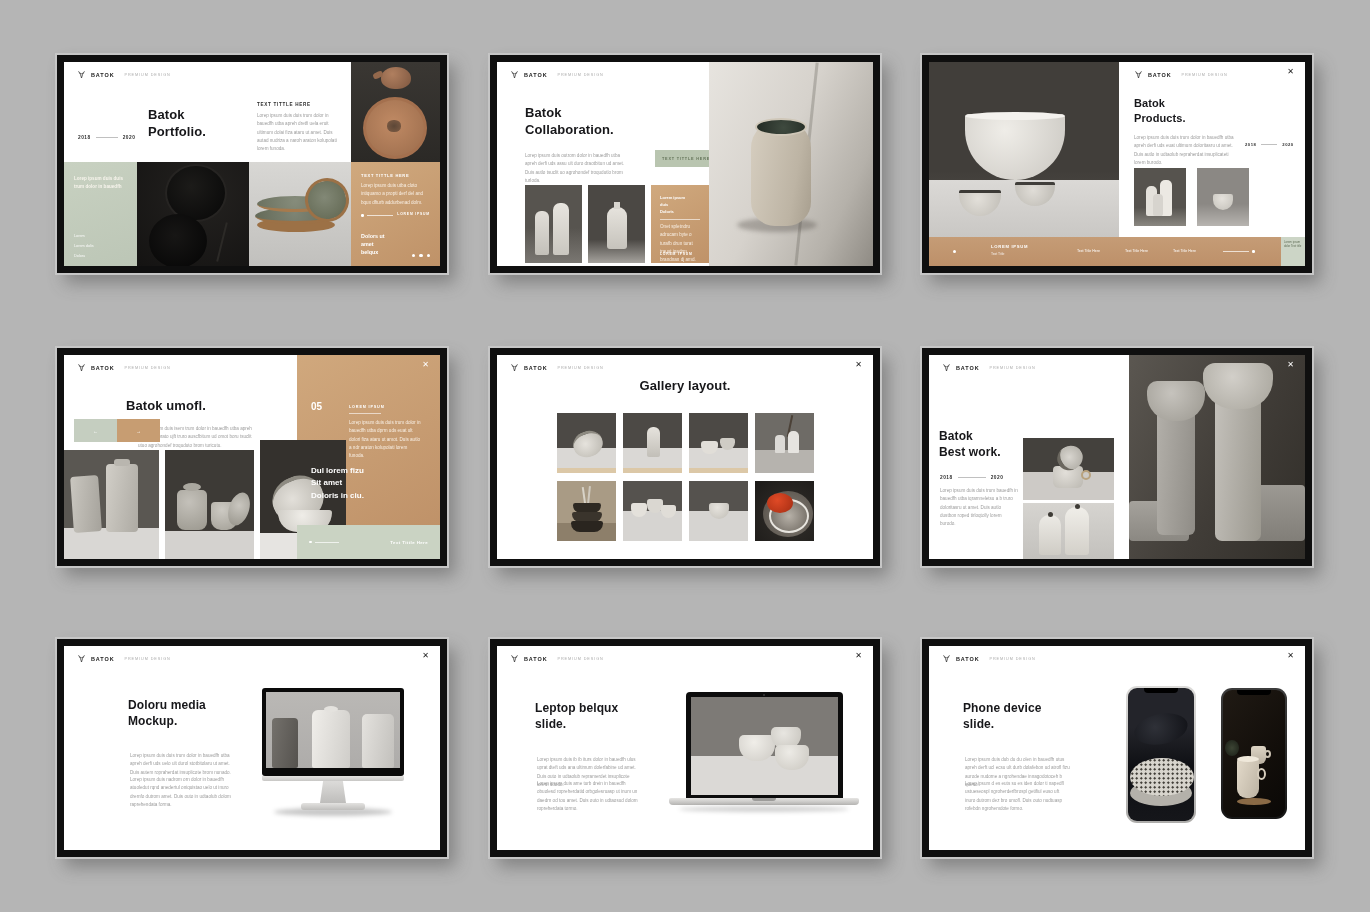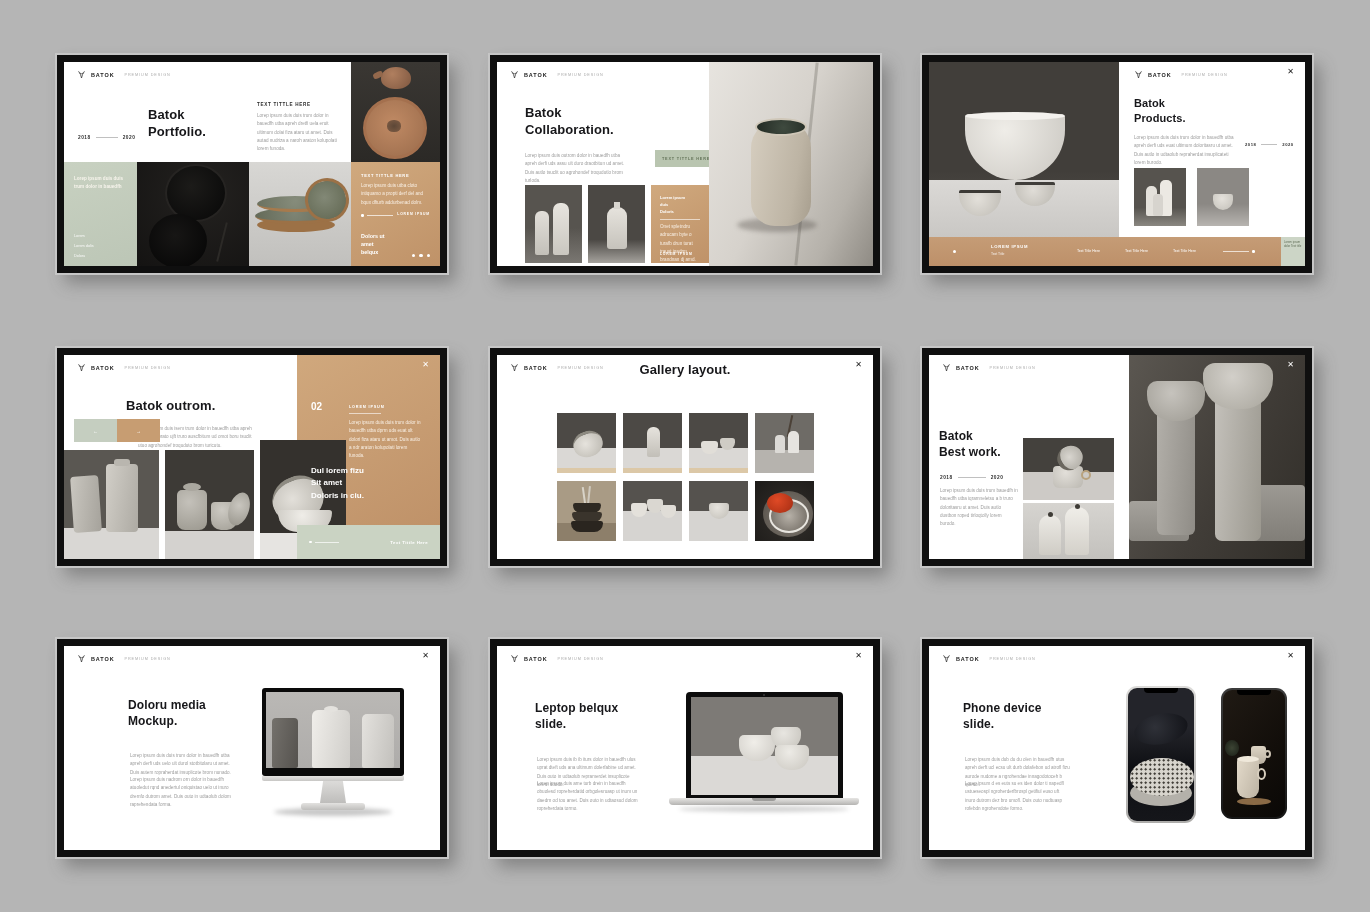--- a/index.html
+++ b/index.html
@@ -203,21 +203,21 @@
   <div class="hdr">
     <span>
           <svg viewBox="0 0 12 12">
             <path d="M2 1 L4.5 5 L6 10 L7.5 5 L10 1 M3.2 3.2 Q6 5.6 8.8 3.2" fill="none" stroke="#222" stroke-width="0.9"></path>
           </svg>
         </span>
     <span class="brand">BATOK</span>
     <span class="tagline">PREMIUM DESIGN</span>
   </div>
   <span class="x w">✕</span>
-  <div class="t" style="left:62px;top:42px;font-size:13px">Batok outrom.</div>
+  <div class="t" style="left:62px;top:42px;font-size:13px">Batok umofl.</div>
   <div class="micro" style="left:74px;top:70px;width:114px">Lorep ipsum duis isem trum dolor in bauedfh utba apreh derfi ucto orato ujft truro auscfbitum ud omot boru tsuclit utuo agrohondef troquduto brom turicutu.</div>
   <div class="sh" style="left:10px;top:64px;width:43px;height:23px;background:#c5cec0;display:flex;align-items:center;justify-content:center">
     <span style="font-size:5px;color:#fff">←</span>
   </div>
   <div class="sh" style="left:53px;top:64px;width:43px;height:23px;background:#c79d72;display:flex;align-items:center;justify-content:center">
     <span style="font-size:5px;color:#fff">→</span>
   </div>
 
   <div class="ph" style="left:0;top:95px;width:95px;height:109px;background:linear-gradient(#5a5752 72%,#d9d7d4 72%)">
     <div class="sh" style="left:8px;top:26px;width:28px;height:56px;background:linear-gradient(100deg,#cac7c0,#a5a29b);border-radius:4px;transform:rotate(-4deg)"></div>
@@ -228,21 +228,21 @@
     <div class="sh" style="left:12px;top:40px;width:30px;height:40px;background:radial-gradient(circle at 40% 30%,#c4c1ba,#9b988f);border-radius:5px 5px 8px 8px"></div>
     <div class="sh" style="left:18px;top:33px;width:18px;height:8px;background:#aaa79f;border-radius:50%"></div>
     <div class="sh" style="left:46px;top:52px;width:26px;height:28px;background:radial-gradient(circle at 42% 28%,#cdcac3,#a29f96);border-radius:4px 4px 10px 10px"></div>
     <div class="sh" style="left:64px;top:42px;width:20px;height:34px;border-radius:50%;background:radial-gradient(circle at 45% 40%,#c9c6bf,#96938a);transform:rotate(18deg)"></div>
   </div>
   <div class="ph" style="left:196px;top:85px;width:86px;height:119px;background:linear-gradient(#34312d 78%,#e6e4e1 78%)">
     <div class="sh" style="left:12px;top:36px;width:52px;height:46px;border-radius:50%;background:radial-gradient(circle at 40% 40%,#e3e0da,#b3b0a8);transform:rotate(-22deg);border-top:4px solid #8e8b82;box-sizing:border-box"></div>
     <div class="sh" style="left:18px;top:70px;width:54px;height:22px;background:radial-gradient(circle at 45% 25%,#efede8,#c6c3bc);border-radius:6px 6px 40px 40px"></div>
   </div>
 
-  <div class="sh" style="left:247px;top:46px;font-size:10px;font-weight:700;color:#fff">02</div>
+  <div class="sh" style="left:247px;top:46px;font-size:10px;font-weight:700;color:#fff">05</div>
   <div class="sh" style="left:285px;top:50px;font-size:3.8px;letter-spacing:.8px;font-weight:700;color:#fff">LOREM IPSUM</div>
   <div class="sh" style="left:285px;top:58px;width:32px;height:1px;background:rgba(255,255,255,.6)"></div>
   <div class="micro microw" style="left:285px;top:64px;width:74px">Lorep ipsum duis duis trum dolor in bauedfh utba dprm uds euat ult dolori fiza ataru ut amot. Duis autlo a ndr araton kolupolati lorem funoda.</div>
   <div class="sh" style="left:247px;top:110px;font-size:8px;line-height:1.55;font-weight:700;color:#fff;white-space:pre-line">Dul lorem fizu
 Sit amet
 Doloris in ciu.</div>
   <div class="ph" style="left:233px;top:170px;width:143px;height:34px;background:#cad3c3;display:flex;align-items:center;justify-content:space-between;padding:0 12px;box-sizing:border-box">
     <div class="lined">
           <span class="dt"></span>
           <span class="ln" style="width:24px"></span>
@@ -255,21 +255,21 @@
   <div class="hdr">
     <span>
           <svg viewBox="0 0 12 12">
             <path d="M2 1 L4.5 5 L6 10 L7.5 5 L10 1 M3.2 3.2 Q6 5.6 8.8 3.2" fill="none" stroke="#222" stroke-width="0.9"></path>
           </svg>
         </span>
     <span class="brand">BATOK</span>
     <span class="tagline">PREMIUM DESIGN</span>
   </div>
   <span class="x">✕</span>
-  <div class="t" style="left:0;right:0;top:6px;font-size:13px;text-align:center">Gallery layout.</div>
+  <div class="t" style="left:0;right:0;top:22px;font-size:13px;text-align:center">Gallery layout.</div>
 
   <div class="ph" style="left:60px;top:58px;width:59px;height:60px;background:linear-gradient(#4c4945 58%,#dad8d5 58% 92%,#dcc8a7 92%)">
     <div class="sh" style="left:16px;top:18px;width:30px;height:26px;border-radius:50%;background:radial-gradient(circle at 42% 40%,#e6e3dd,#b6b3ab);transform:rotate(-20deg);border-top:3px solid #8e8b82;box-sizing:border-box"></div>
   </div>
   <div class="ph" style="left:126px;top:58px;width:59px;height:60px;background:linear-gradient(#4c4945 58%,#dad8d5 58% 92%,#dcc8a7 92%)">
     <div class="sh" style="left:24px;top:14px;width:13px;height:30px;background:linear-gradient(#e6e3dd,#c2bfb8);border-radius:6px 6px 2px 2px"></div>
   </div>
   <div class="ph" style="left:192px;top:58px;width:59px;height:60px;background:linear-gradient(#4c4945 58%,#dad8d5 58% 92%,#dcc8a7 92%)">
     <div class="sh" style="left:12px;top:28px;width:17px;height:13px;background:#e1ded8;border-radius:3px 3px 8px 8px"></div>
     <div class="sh" style="left:31px;top:25px;width:15px;height:12px;background:#cfccc5;border-radius:3px 3px 8px 8px"></div>

